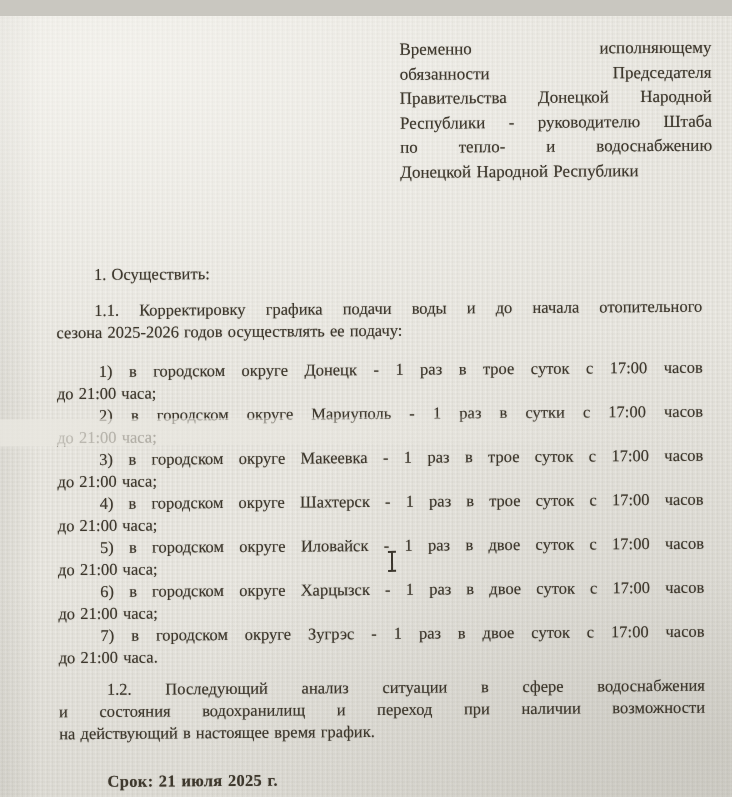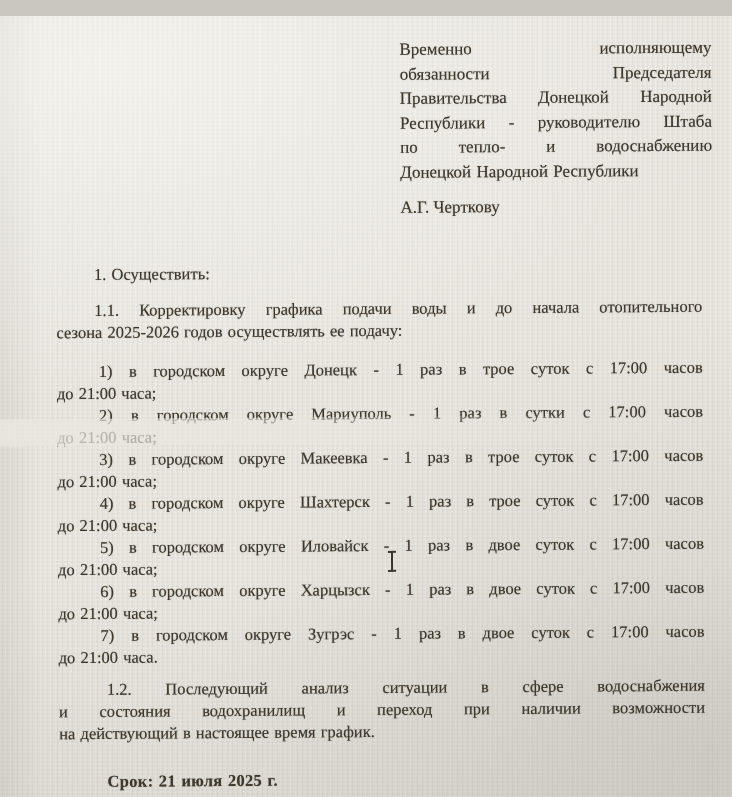--- a/index.html
+++ b/index.html
@@ -88,21 +88,20 @@
 
     <div class="header-block">
       <span class="jline">Временно исполняющему</span>
       <span class="jline">обязанности Председателя</span>
       <span class="jline">Правительства Донецкой Народной</span>
       <span class="jline">Республики - руководителю Штаба</span>
       <span class="jline">по тепло- и водоснабжению</span>
       <span class="pline">Донецкой Народной Республики</span>
     </div>
 
-    <p class="addressee">А.Г. Черткову</p>
 
     <div class="body">
       <p class="section-heading">1. Осуществить:</p>
 
       <p class="p11">
         <span class="jline l1">1.1. Корректировку графика подачи воды и до начала отопительного</span>
         <span class="pline">сезона 2025-2026 годов осуществлять ее подачу:</span>
       </p>
 
       <p class="item">

